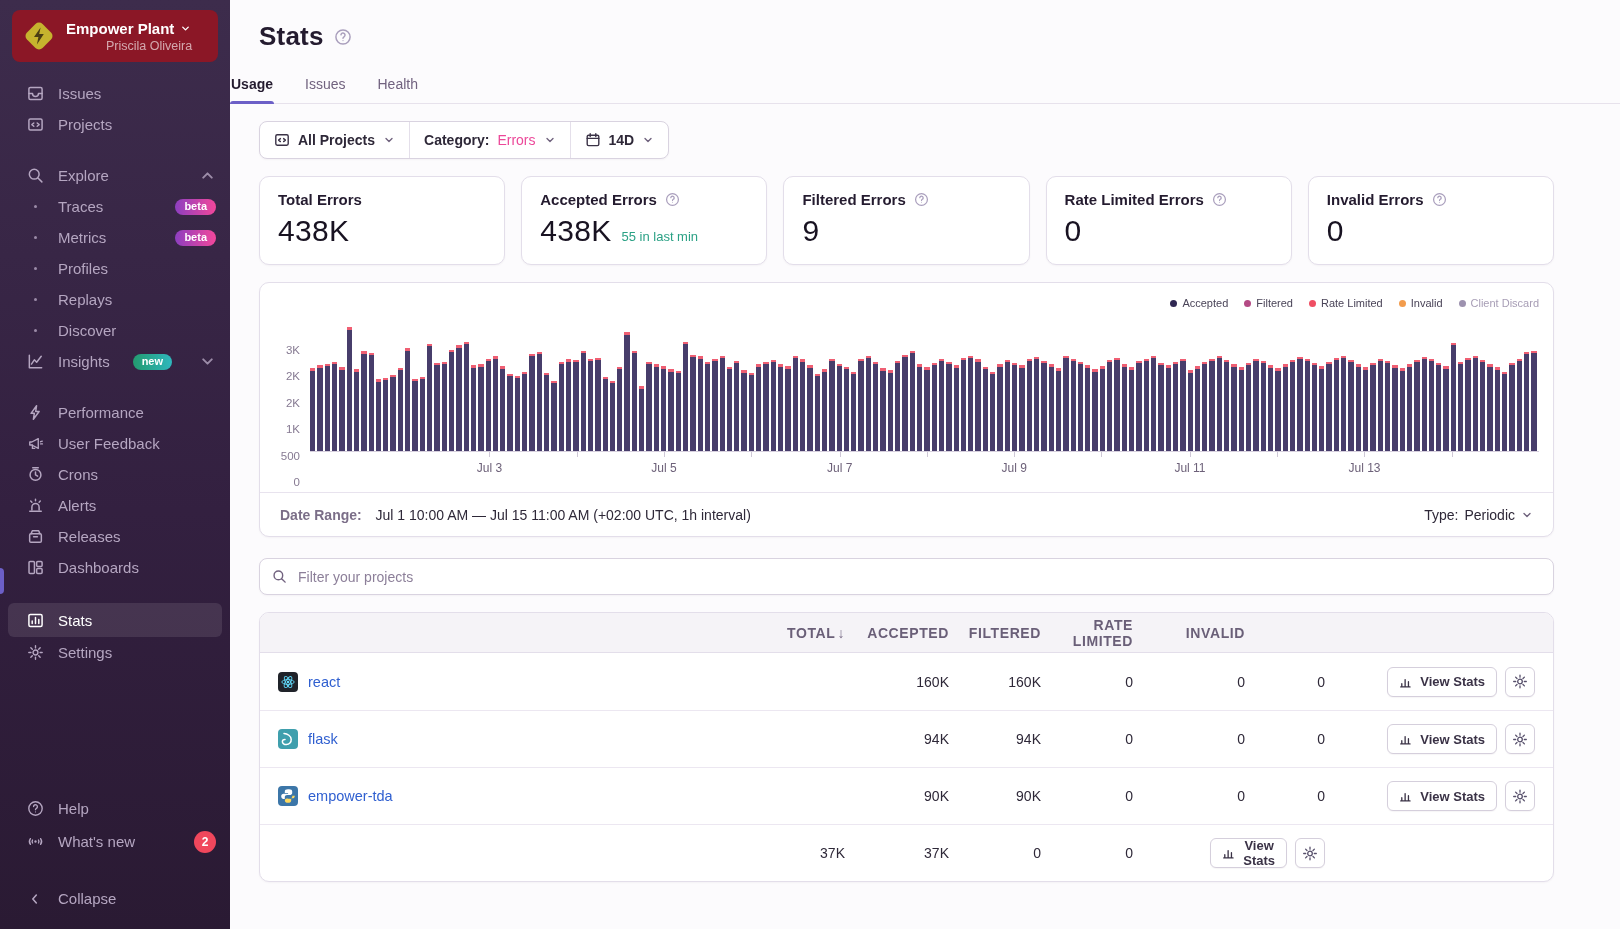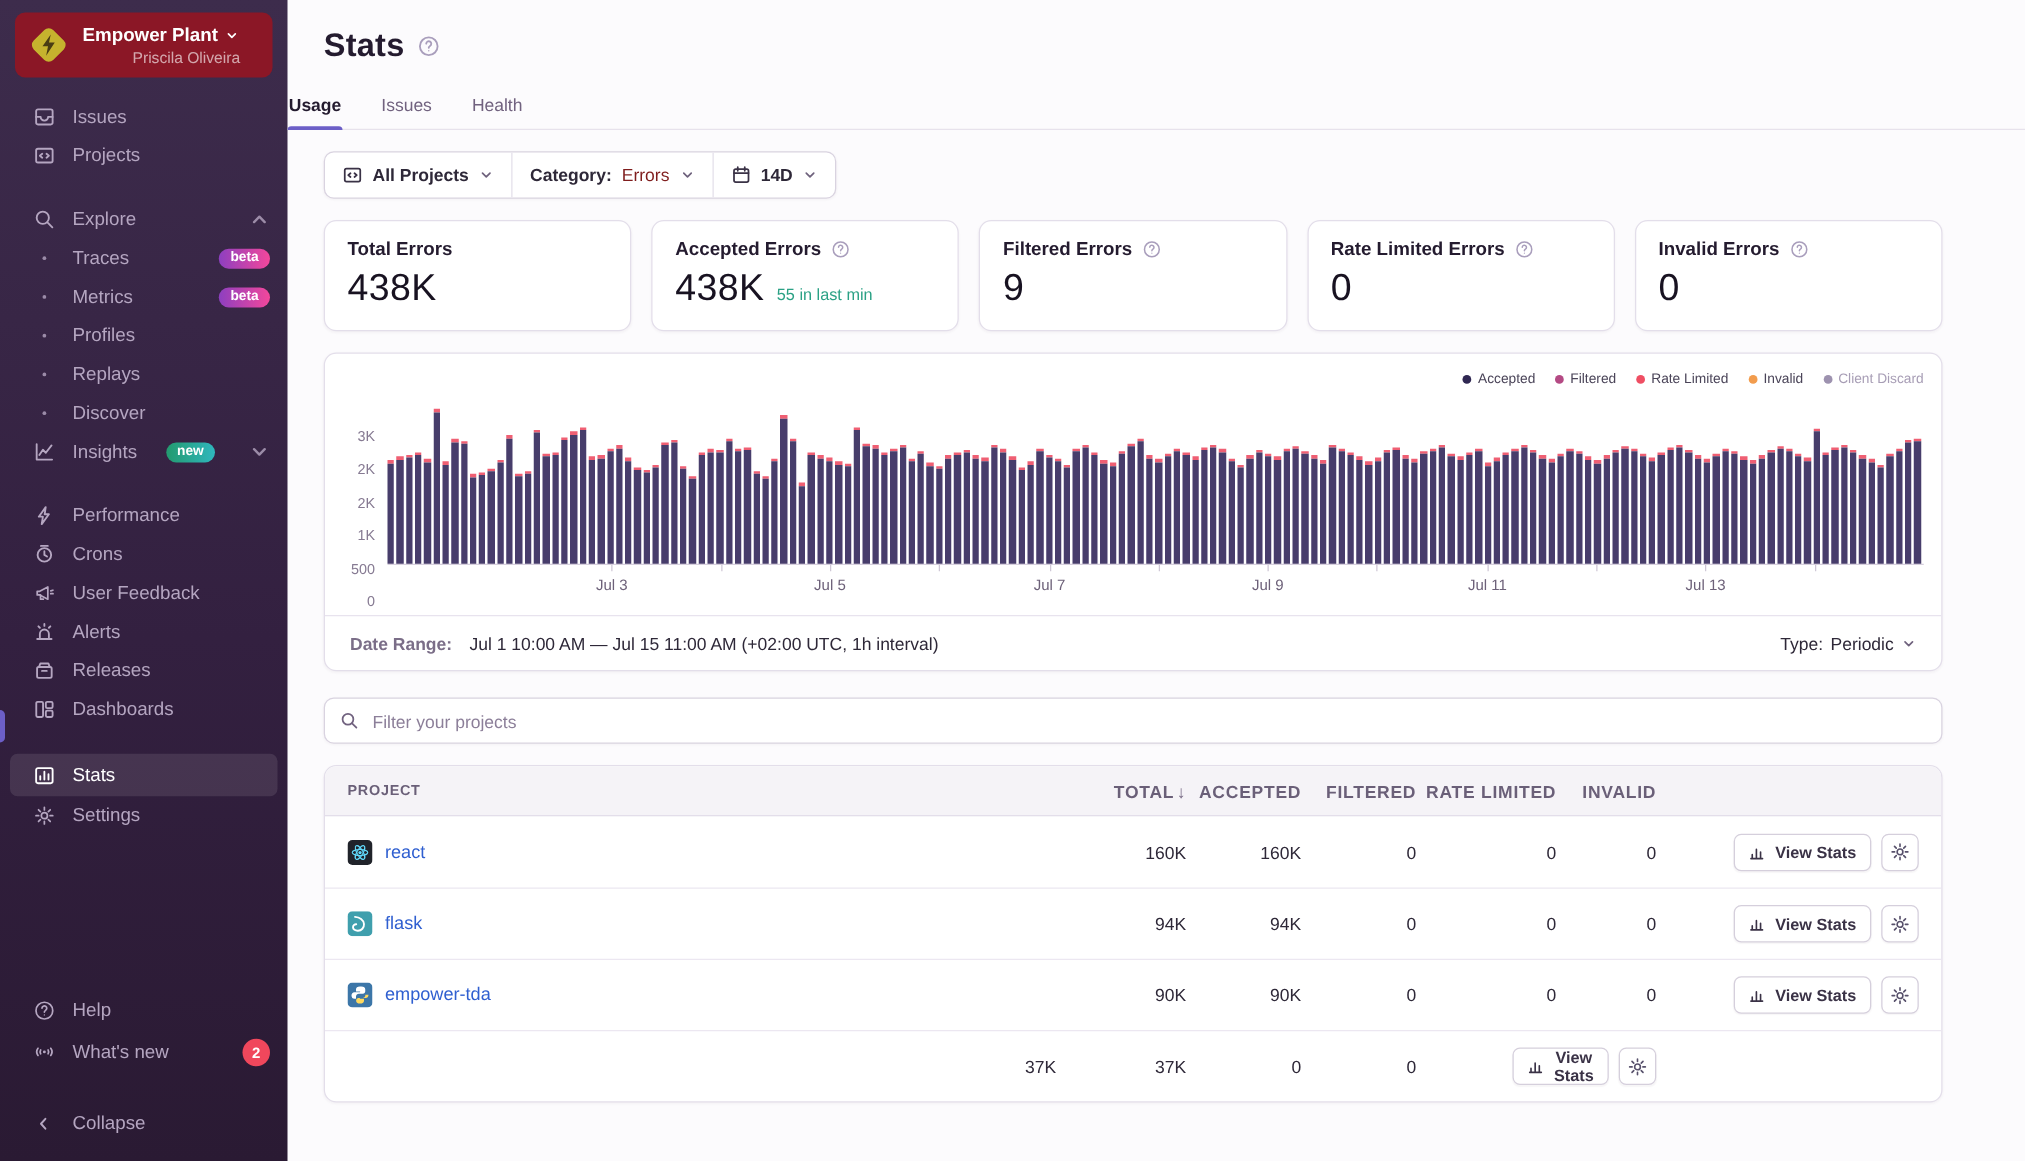--- a/index.html
+++ b/index.html
@@ -68,21 +68,21 @@
   }
   
   .filterbar {
     margin-top:17px; display:inline-flex; align-items:stretch; background:#fff;
     border:1px solid #d9d3e0; border-radius:8px; height:38px;
     box-shadow:0 1px 2px rgba(43,34,51,.04); overflow:hidden;
   }
   .fseg { display:flex; align-items:center; gap:8px; padding:0 14px; font-size:14px; cursor:pointer; }
   .fseg + .fseg { border-left:1px solid #e4dfea; }
   .fseg .flabel { font-weight:700; color:#2e2838; }
-  .fseg .fvalue { color:#7f1d1d; }
+  .fseg .fvalue { color:#ec4899; }
   .fseg .chev, .type-chev { color:#6f627d; display:inline-flex; }
   .fseg .seg-icon { color:#3a3246; display:inline-flex; }
   
   .cards { display:flex; gap:16px; margin-top:17px; }
   .card {
     flex:1; background:#fff; border:1px solid #e3deea; border-radius:10px;
     padding:14px 18px 16px; box-shadow:0 1px 2px rgba(43,34,51,.04);
   }
   .card-title { font-size:15px; font-weight:700; color:#241b2f; display:flex; align-items:center; gap:8px; }
   .card-value-row { margin-top:6px; display:flex; align-items:baseline; gap:10px; }
@@ -273,37 +273,37 @@
         <div class="nav-item">
           <span class="ni-icon ic">
             <svg width="17" height="17" viewBox="0 0 16 16" fill="none" stroke="currentColor" stroke-width="1.4" stroke-linecap="round" stroke-linejoin="round">
               <path d="M9 1.6 3.8 8.8h3.1L6 14.4l5.4-7.4H8.2z"></path>
             </svg>
           </span>
           <span class="ni-label">Performance</span>
         </div>
         <div class="nav-item">
           <span class="ni-icon ic">
+            <svg width="17" height="17" viewBox="0 0 16 16" fill="none" stroke="currentColor" stroke-width="1.3" stroke-linecap="round" stroke-linejoin="round">
+              <path d="M2.6 6.6h1.9l6.1-3.2v9.2L4.5 9.4H2.6z"></path>
+              <path d="M5.1 9.4v3.2h2.1"></path>
+              <path d="M12.8 6.3l1.6-.5M12.8 8.4h1.7"></path>
+            </svg>
+          </span>
+          <span class="ni-label">User Feedback</span>
+        </div>
+        <div class="nav-item">
+          <span class="ni-icon ic">
             <svg width="17" height="17" viewBox="0 0 16 16" fill="none" stroke="currentColor" stroke-width="1.4" stroke-linecap="round" stroke-linejoin="round">
               <circle cx="8" cy="8.4" r="5.1"></circle>
               <path d="M8 5.6v2.8l2 1.2"></path>
               <path d="M5.4 1.6h5.2"></path>
             </svg>
           </span>
           <span class="ni-label">Crons</span>
-        </div>
-        <div class="nav-item">
-          <span class="ni-icon ic">
-            <svg width="17" height="17" viewBox="0 0 16 16" fill="none" stroke="currentColor" stroke-width="1.3" stroke-linecap="round" stroke-linejoin="round">
-              <path d="M2.6 6.6h1.9l6.1-3.2v9.2L4.5 9.4H2.6z"></path>
-              <path d="M5.1 9.4v3.2h2.1"></path>
-              <path d="M12.8 6.3l1.6-.5M12.8 8.4h1.7"></path>
-            </svg>
-          </span>
-          <span class="ni-label">User Feedback</span>
         </div>
         <div class="nav-item">
           <span class="ni-icon ic">
             <svg width="17" height="17" viewBox="0 0 16 16" fill="none" stroke="currentColor" stroke-width="1.4" stroke-linecap="round" stroke-linejoin="round">
               <path d="M4.6 12.2V9.6a3.4 3.4 0 0 1 6.8 0v2.6"></path>
               <path d="M2.6 13.4h10.8"></path>
               <path d="M8 2v1.5M3.5 3.8l1.1 1.1M12.5 3.8l-1.1 1.1"></path>
             </svg>
           </span>
           <span class="ni-label">Alerts</span>
@@ -1267,21 +1267,20 @@
         <svg width="15" height="15" viewBox="0 0 16 16" fill="none" stroke="currentColor" stroke-width="1.5" stroke-linecap="round">
             <circle cx="6.8" cy="6.8" r="4.6"></circle>
             <path d="M10.3 10.3 14 14"></path>
           </svg>
       </span>
       <input type="text" placeholder="Filter your projects" style="">
     </div>
 
     <div class="table">
       <div class="trow thead" id="thead">
-          <div class="">PROJECT</div>
           <div class="tcell-num">TOTAL<span class="sort-arrow">↓</span></div>
           <div class="tcell-num">ACCEPTED</div>
           <div class="tcell-num">FILTERED</div>
           <div class="tcell-num">RATE LIMITED</div>
           <div class="tcell-num">INVALID</div>
           <div class="tcell-num"></div>
         </div>
       <div id="tbody">
           <div class="trow tbody-row">
             <div class="proj-cell">

